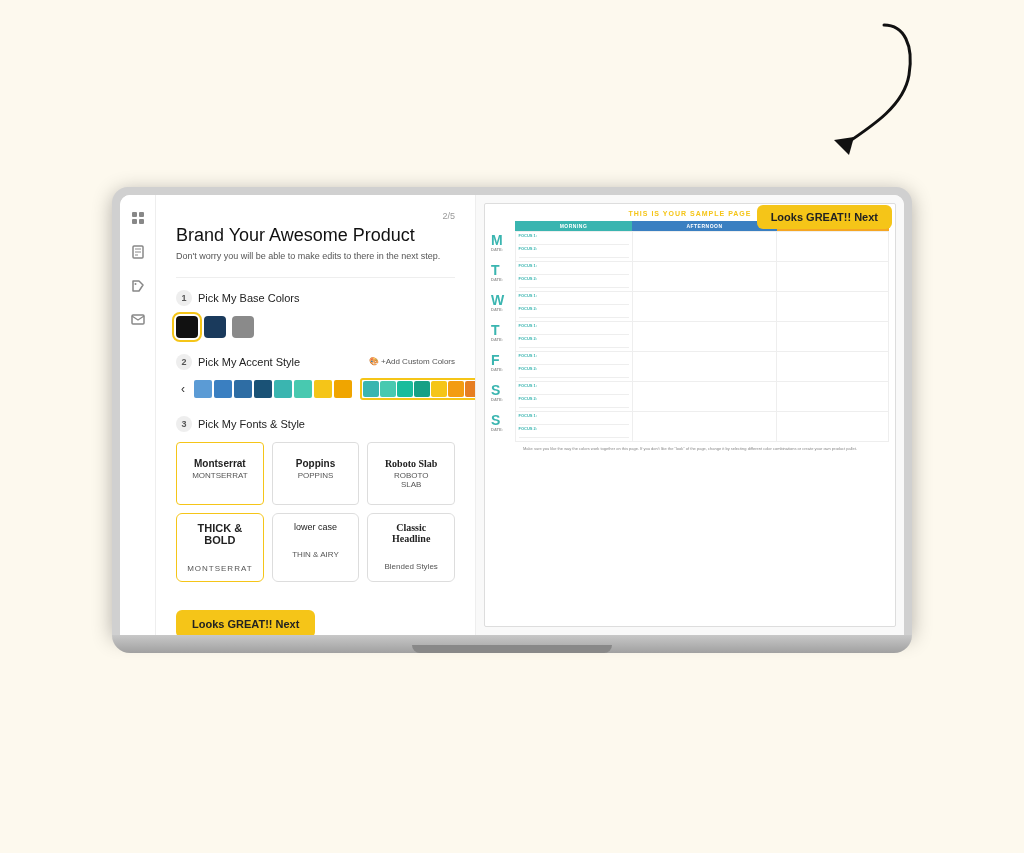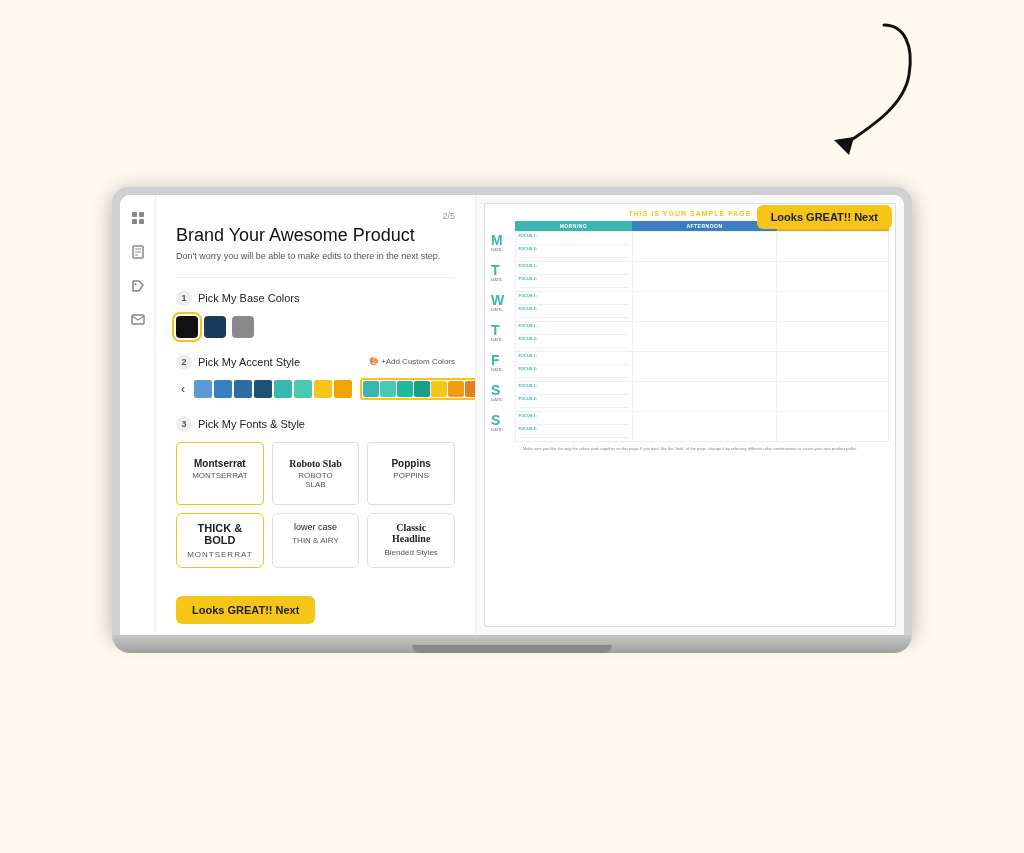--- a/index.html
+++ b/index.html
@@ -296,21 +296,21 @@
     }
 
     .style-card.selected {
       border-color: #f5c518;
     }
 
     .style-name {
       font-size: 10px;
       font-weight: 700;
       color: #222;
-      margin-bottom: 4px;
+      margin-bottom: 18px;
     }
 
     .style-sample {
       font-size: 8px;
       color: #555;
     }
 
     .style-card.thick .style-name { font-weight: 900; font-size: 11px; }
     .style-card.thick .style-sample { font-size: 8px; letter-spacing: 1px; }
     .style-card.lower .style-name { font-weight: 400; font-size: 9px; }
@@ -573,27 +573,27 @@
                 <div class="section-header">
                   <div class="section-number">3</div>
                   <span class="section-title">Pick My Fonts &amp; Style</span>
                 </div>
 
                 <div class="font-grid">
                   <div class="font-card montserrat selected">
                     <div class="font-name">Montserrat</div>
                     <div class="font-sample">MONTSERRAT</div>
                   </div>
+                  <div class="font-card poppins">
+                    <div class="font-name">Poppins</div>
+                    <div class="font-sample">POPPINS</div>
+                  </div>
                   <div class="font-card roboto-slab">
                     <div class="font-name">Roboto Slab</div>
                     <div class="font-sample">ROBOTO SLAB</div>
-                  </div>
-                  <div class="font-card poppins">
-                    <div class="font-name">Poppins</div>
-                    <div class="font-sample">POPPINS</div>
                   </div>
                 </div>
 
                 <div class="style-grid">
                   <div class="style-card thick selected">
                     <div class="style-name">THICK &amp; BOLD</div>
                     <div class="style-sample">MONTSERRAT</div>
                   </div>
                   <div class="style-card lower">
                     <div class="style-name">lower case</div>

